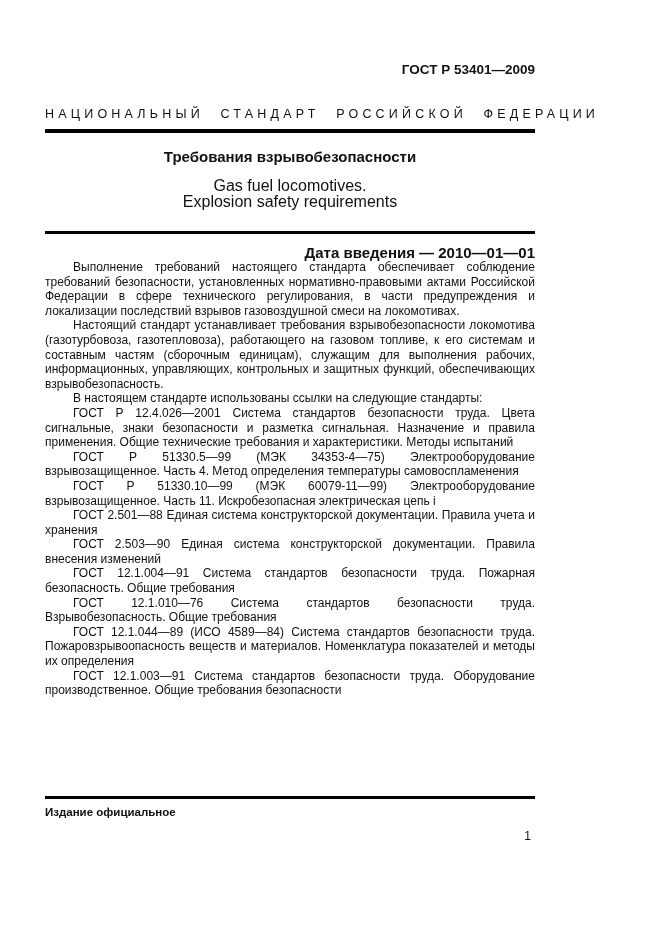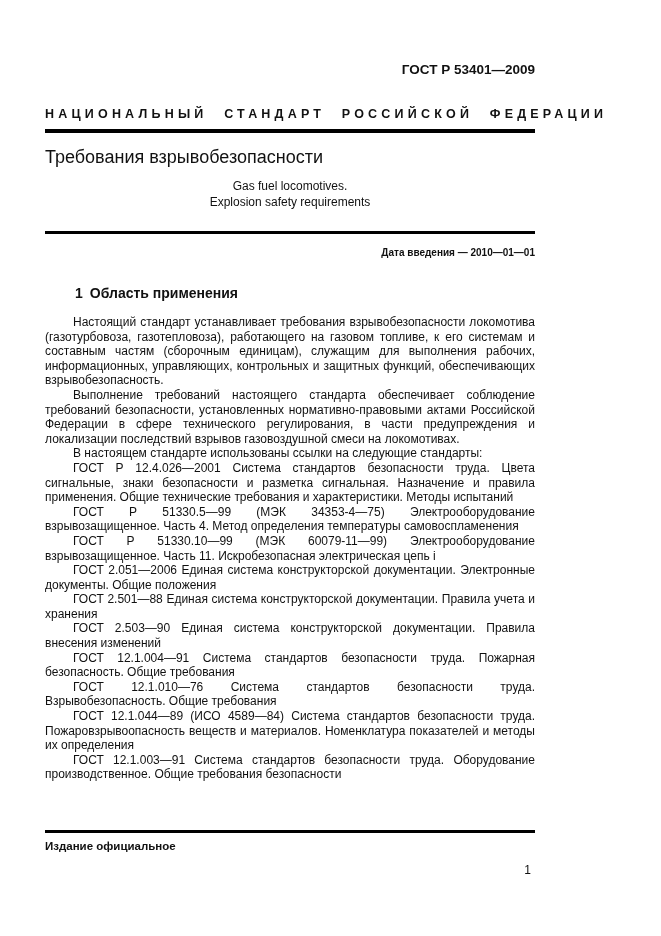--- a/index.html
+++ b/index.html
@@ -20,62 +20,62 @@
   }
   .doc-code {
     text-align: right;
     font-weight: bold;
     font-size: 13.5px;
     line-height: 16px;
   }
   .standard-line {
     margin-top: 29px;
     text-align: right;
-    font-weight: bold;
+    font-weight: normal;
     font-size: 12.5px;
     letter-spacing: 4.2px;
     word-spacing: 9px;
     white-space: nowrap;
     line-height: 15px;
   }
   .rule-top {
     margin-top: 7px;
     height: 4px;
     background: #000000;
   }
   .title-ru-main {
     margin-top: 25px;
     text-align: center;
     font-weight: bold;
     font-size: 13.5px;
     line-height: 16px;
   }
   .title-ru-sub {
     margin-top: 16px;
-    text-align: left;
-    font-weight: normal;
-    font-size: 18px;
+    text-align: center;
+    font-weight: bold;
+    font-size: 15px;
     line-height: 16px;
   }
   .title-en {
     margin-top: 13px;
     text-align: center;
-    font-size: 12px;
+    font-size: 16px;
     line-height: 16px;
   }
   .rule-mid {
     margin-top: 21px;
     height: 3px;
     background: #000000;
   }
   .date-line {
     margin-top: 12px;
     text-align: right;
     font-weight: bold;
-    font-size: 10px;
+    font-size: 15px;
     line-height: 14px;
   }
   .section-heading {
     margin: 25px 0 13px 0;
     padding-left: 30px;
     font-weight: bold;
     font-size: 14px;
     line-height: 17px;
   }
   .section-heading .num {
@@ -85,21 +85,21 @@
     margin: 0;
     text-align: justify;
     text-indent: 28px;
     font-size: 12px;
     line-height: 14.6px;
   }
   .footer {
     position: absolute;
     left: 45px;
     right: 78px;
-    top: 830px;
+    top: 796px;
   }
   .footer-rule {
     height: 3px;
     background: #000000;
   }
   .official-note {
     margin-top: 6px;
     font-weight: bold;
     font-size: 11.5px;
     line-height: 14px;
@@ -127,36 +127,32 @@
 
   <div class="title-en">
     <div>Gas fuel locomotives.</div>
     <div>Explosion safety requirements</div>
   </div>
 
   <div class="rule-mid"></div>
 
   <div class="date-line">Дата введения — 2010—01—01</div>
 
-  <div class="section-heading">
-    <span class="num">1</span><span>Область применения</span>
-  </div>
 
   <div class="body-text">
+    <p>Выполнение требований настоящего стандарта обеспечивает соблюдение требований безопасности, установленных нормативно-правовыми актами Российской Федерации в сфере технического регулирования, в части предупреждения и локализации последствий взрывов газовоздушной смеси на локомотивах.</p>
     <p>Настоящий стандарт устанавливает требования взрывобезопасности локомотива (газотурбовоза, газотепловоза), работающего на газовом топливе, к его системам и составным частям (сборочным единицам), служащим для выполнения рабочих, информационных, управляющих, контрольных и защитных функций, обеспечивающих взрывобезопасность.</p>
-    <p>Выполнение требований настоящего стандарта обеспечивает соблюдение требований безопасности, установленных нормативно-правовыми актами Российской Федерации в сфере технического регулирования, в части предупреждения и локализации последствий взрывов газовоздушной смеси на локомотивах.</p>
   </div>
 
 
   <div class="body-text">
     <p>В настоящем стандарте использованы ссылки на следующие стандарты:</p>
     <p>ГОСТ Р 12.4.026—2001 Система стандартов безопасности труда. Цвета сигнальные, знаки безопасности и разметка сигнальная. Назначение и правила применения. Общие технические требования и характеристики. Методы испытаний</p>
     <p>ГОСТ Р 51330.5—99 (МЭК 34353-4—75) Электрооборудование взрывозащищенное. Часть 4. Метод определения температуры самовоспламенения</p>
     <p>ГОСТ Р 51330.10—99 (МЭК 60079-11—99) Электрооборудование взрывозащищенное. Часть 11. Искробезопасная электрическая цепь i</p>
-    <p>ГОСТ 2.051—2006 Единая система конструкторской документации. Электронные документы. Общие положения</p>
     <p>ГОСТ 2.501—88 Единая система конструкторской документации. Правила учета и хранения</p>
     <p>ГОСТ 2.503—90 Единая система конструкторской документации. Правила внесения изменений</p>
     <p>ГОСТ 12.1.004—91 Система стандартов безопасности труда. Пожарная безопасность. Общие требования</p>
     <p>ГОСТ 12.1.010—76 Система стандартов безопасности труда. Взрывобезопасность. Общие требования</p>
     <p>ГОСТ 12.1.044—89 (ИСО 4589—84) Система стандартов безопасности труда. Пожаровзрывоопасность веществ и материалов. Номенклатура показателей и методы их определения</p>
     <p>ГОСТ 12.1.003—91 Система стандартов безопасности труда. Оборудование производственное. Общие требования безопасности</p>
   </div>
 
   <div class="footer">
     <div class="footer-rule"></div>

